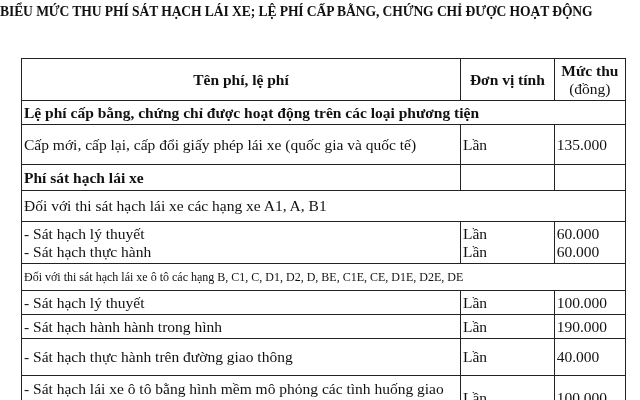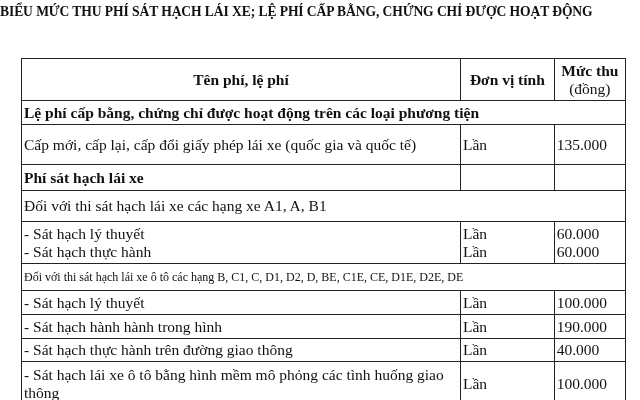--- a/index.html
+++ b/index.html
@@ -80,21 +80,21 @@
   <tr style="height:24px">
     <td>- Sát hạch lý thuyết</td>
     <td class="center">Lần</td>
     <td class="center">100.000</td>
   </tr>
   <tr style="height:24px">
     <td>- Sát hạch hành hành trong hình</td>
     <td class="center">Lần</td>
     <td class="center">190.000</td>
   </tr>
-  <tr style="height:23px">
+  <tr style="height:37px">
     <td>- Sát hạch thực hành trên đường giao thông</td>
     <td class="center">Lần</td>
     <td class="center">40.000</td>
   </tr>
   <tr style="height:45px">
     <td>- Sát hạch lái xe ô tô bằng hình mềm mô phỏng các tình huống giao thông</td>
     <td class="center">Lần</td>
     <td class="center">100.000</td>
   </tr>
 </tbody>

